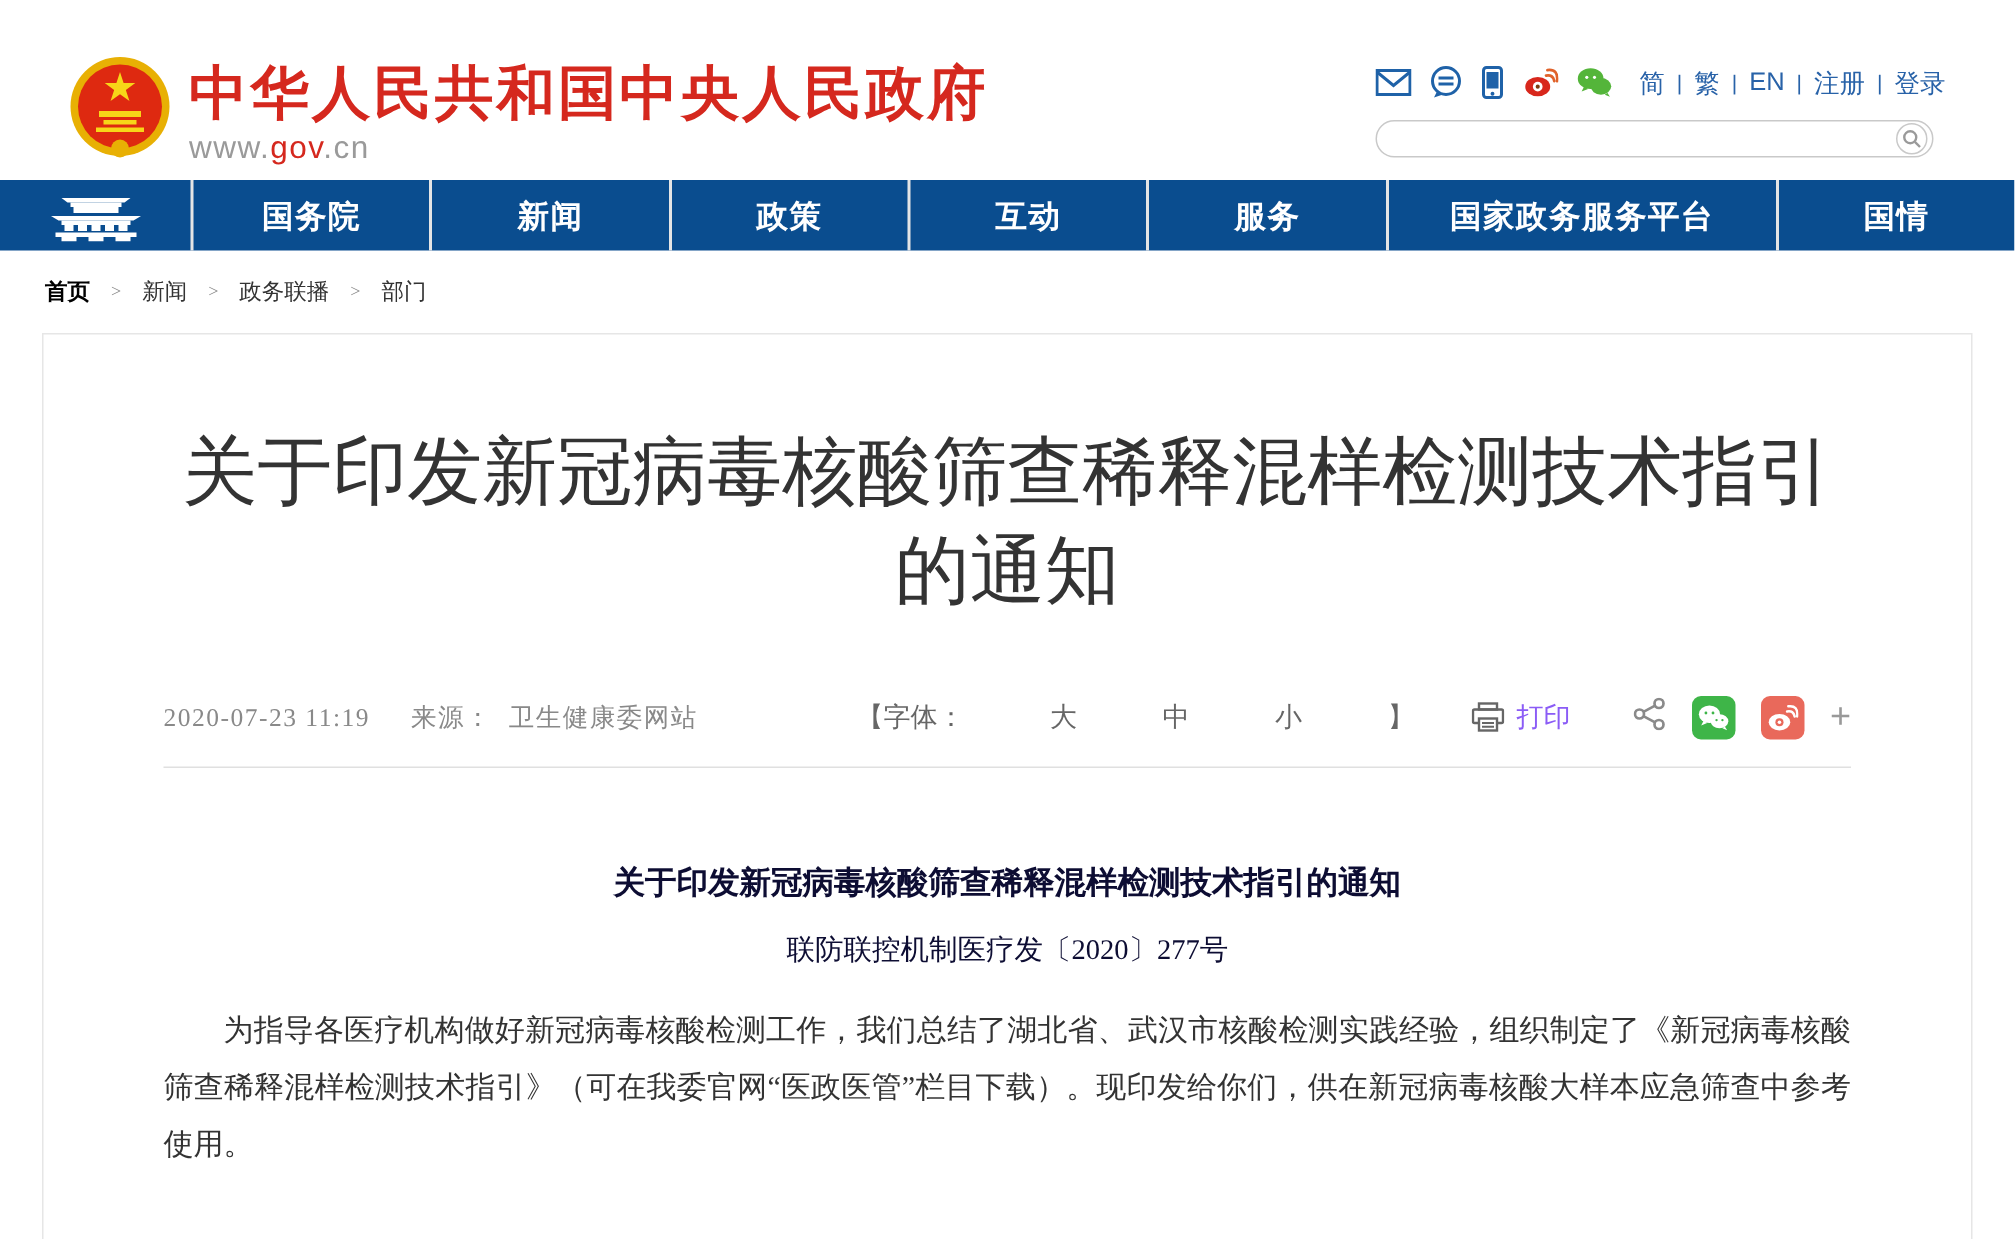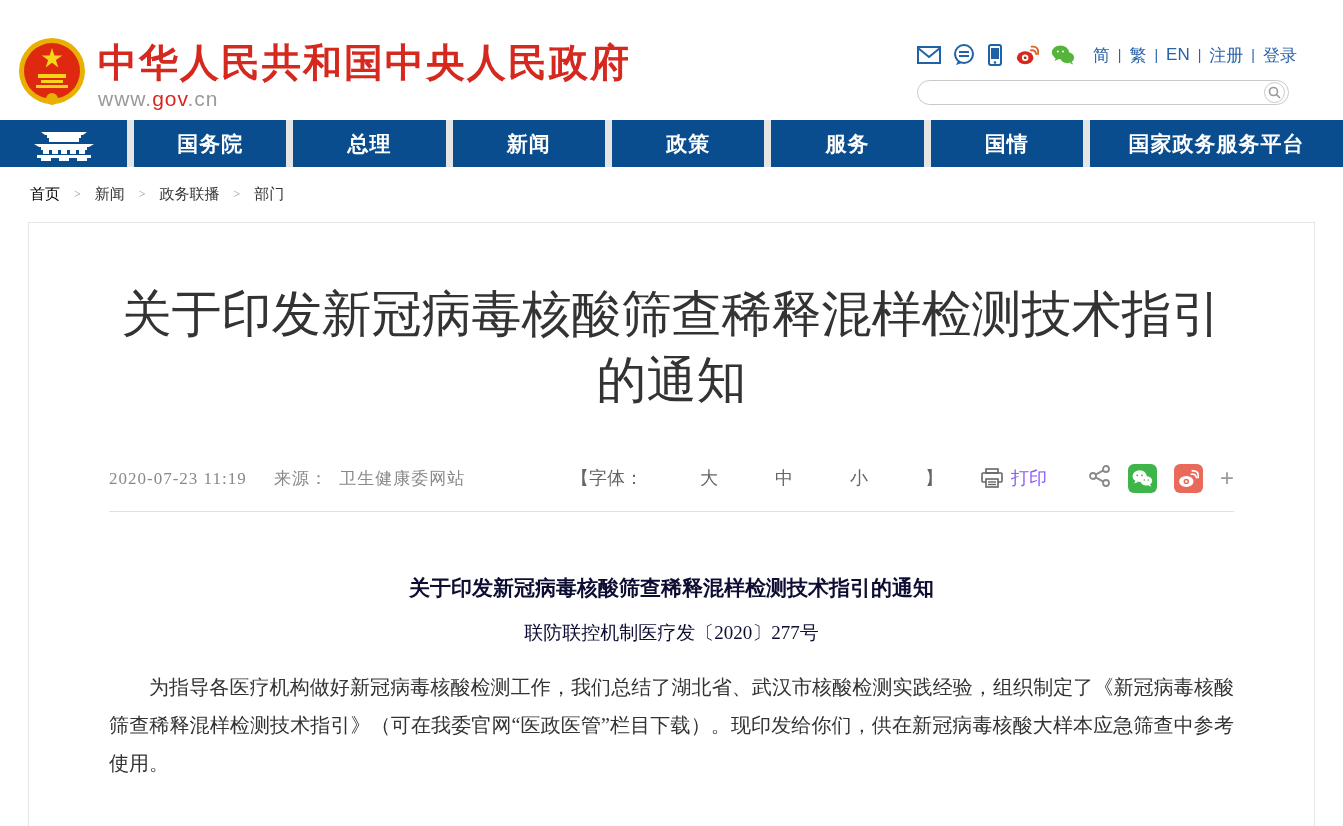--- a/index.html
+++ b/index.html
@@ -1,21 +1,21 @@
 <!DOCTYPE html>
 <html><head>
 <meta charset="utf-8">
 <style>
   * { margin:0; padding:0; box-sizing:border-box; }
   html,body { width:1343px; height:826px; overflow:hidden; background:#fff;
               font-family:"Liberation Sans", sans-serif; }
 
   
   .header { position:relative; height:120px; background:#fff; }
-  .logo-wrap { position:absolute; left:16px; top:36px; display:flex; align-items:flex-start; }
+  .logo-wrap { position:absolute; left:44px; top:36px; display:flex; align-items:flex-start; }
   .emblem { width:72px; height:72px; }
   .site-id { margin-left:10px; padding-top:6px; }
   .site-title { color:#d5281e; font-size:39px; font-weight:700; letter-spacing:2px; line-height:1.1; }
   .site-url { font-size:21px; color:#9a9a9a; margin-top:2px; letter-spacing:1px; }
   .site-url .gov { color:#d5281e;text-align:right; }
 
   .header-right { position:absolute; right:46px; top:40px; width:380px; }
   .util-row { display:flex; align-items:center; justify-content:flex-start; gap:12px; height:30px; }
   .util-icon { width:24px; height:24px; display:flex; align-items:center; justify-content:center; cursor:pointer; }
   .lang-links { display:flex; align-items:center; gap:8px; font-size:17px; margin-left:6px; white-space:nowrap; }
@@ -24,28 +24,28 @@
   .search-box { margin-top:10px; width:372px; height:25px; border:1px solid #c9c9c9; border-radius:13px;
                 display:flex; align-items:center; padding:0 3px 0 12px; }
   .search-input { flex:1; border:none; outline:none; height:20px; font-size:13px; background:transparent; }
   .search-btn { width:21px; height:21px; border:1px solid #c9c9c9; border-radius:50%;
                 display:flex; align-items:center; justify-content:center; cursor:pointer; background:#fff; }
 
   
   .navbar { display:flex; height:47px; background:#0a4d8f; color:#fff; }
   .nav-home { width:127px; display:flex; align-items:center; justify-content:center; cursor:pointer; }
   .nav-item { flex:1; display:flex; align-items:center; justify-content:center;
-              font-size:21px; font-weight:700; border-left:7px solid #e5e5e5; cursor:pointer; letter-spacing:1px; }
+              font-size:21px; font-weight:700; border-left:2px solid #e5e5e5; cursor:pointer; letter-spacing:1px; }
   .nav-item.wide { flex:0 0 260px; }
 
   
   .breadcrumb { padding:18px 0 14px 30px; font-family:"Liberation Serif", serif;
                 font-size:15px; color:#333; display:flex; align-items:center; gap:14px; }
   .crumb { cursor:pointer; color:#333; }
-  .crumb.first { font-weight:400; color:#000; }
+  .crumb.first { font-weight:700; color:#000; }
   .crumb-sep { color:#888; font-size:12px; }
 
   
   .card { margin:4px 28px 0 28px; background:#fff; border:1px solid #e6e6e6; height:760px; padding:0 80px; }
   .article-title { margin:58px auto 0 auto; max-width:1130px; text-align:center;
                    font-size:50px; line-height:66px; color:#333; font-weight:400; }
   .meta-row { margin-top:48px; display:flex; align-items:center; height:34px; }
   .meta-left { font-family:"Liberation Serif", serif; font-size:17px; color:#898989; letter-spacing:1px; }
   .meta-left .src-label { margin-left:22px; }
   .meta-left .src { margin-left:6px; }
@@ -172,26 +172,26 @@
           <rect x="39" y="23" width="6" height="4"></rect>
         <rect x="48" y="23" width="6" height="4"></rect>
         <rect x="6" y="28" width="54" height="3"></rect>
         <rect x="10" y="31" width="10" height="3"></rect>
           <rect x="28" y="31" width="10" height="3"></rect>
           <rect x="46" y="31" width="10" height="3"></rect>
       </g>
     </svg>
   </div>
   <div class="nav-item">国务院</div>
-  <div class="nav-item">总理</div>
   <div class="nav-item">新闻</div>
   <div class="nav-item">政策</div>
+  <div class="nav-item">互动</div>
   <div class="nav-item">服务</div>
+  <div class="nav-item wide">国家政务服务平台</div>
   <div class="nav-item">国情</div>
-  <div class="nav-item wide">国家政务服务平台</div>
 </nav>
 
 <div class="breadcrumb">
   <span class="crumb first">首页</span>
   <span class="crumb-sep">&gt;</span>
   <span class="crumb">新闻</span>
   <span class="crumb-sep">&gt;</span>
   <span class="crumb">政务联播</span>
   <span class="crumb-sep">&gt;</span>
   <span class="crumb">部门</span>

